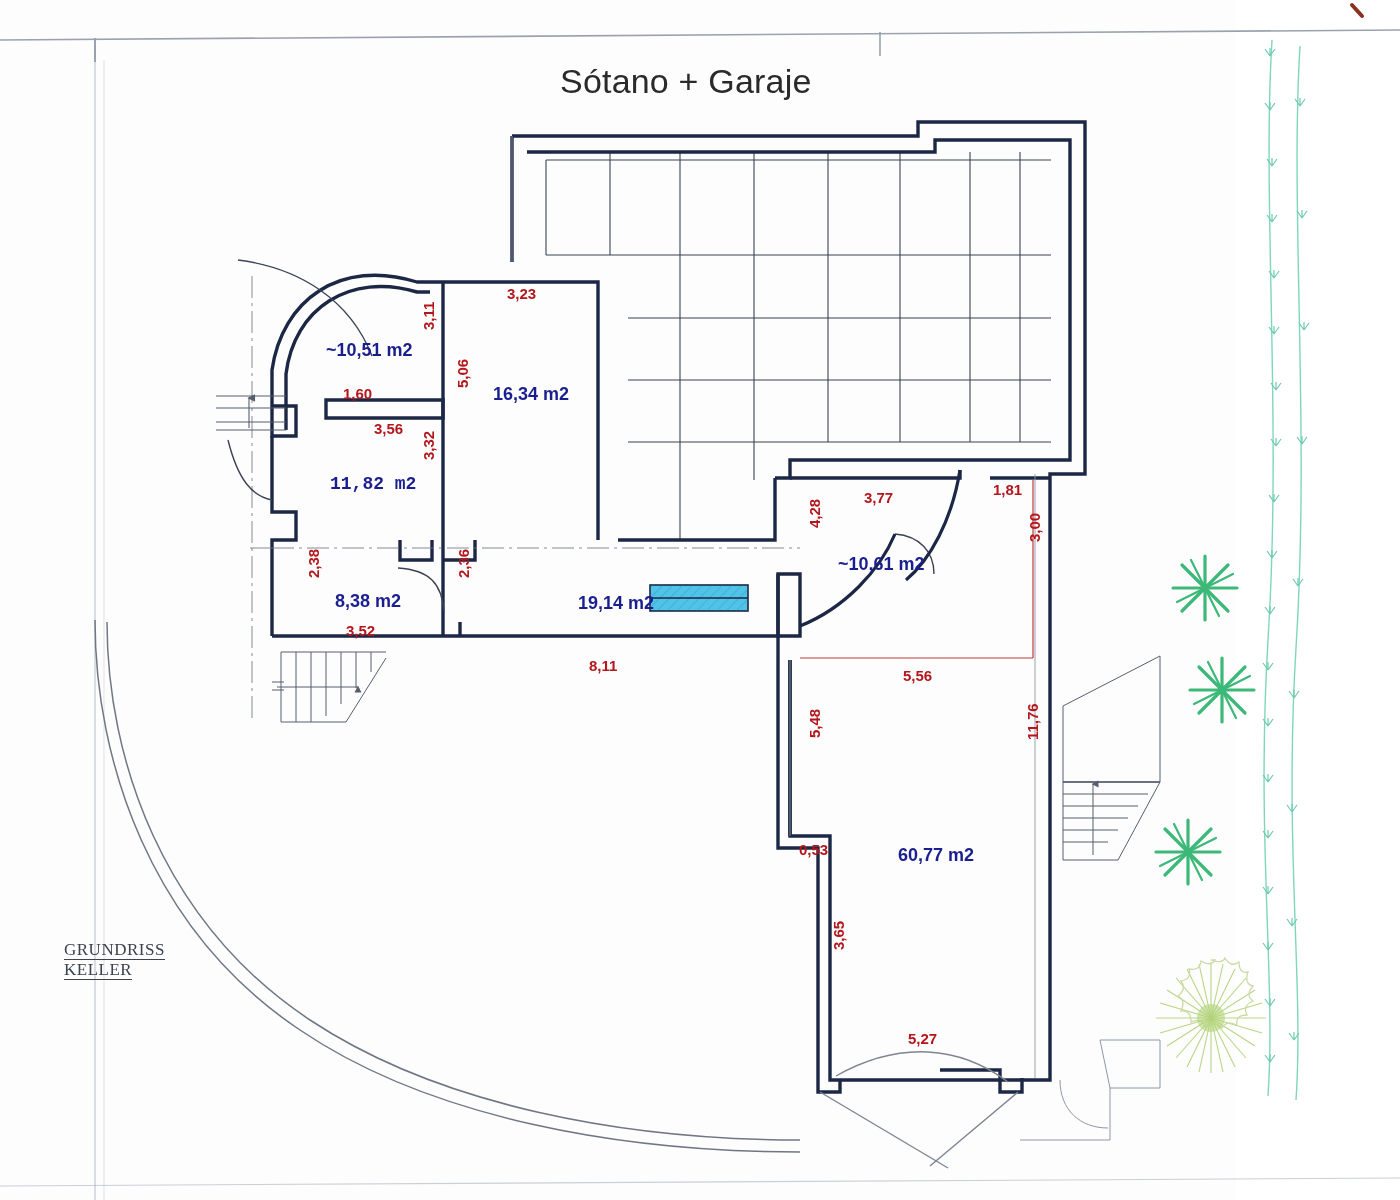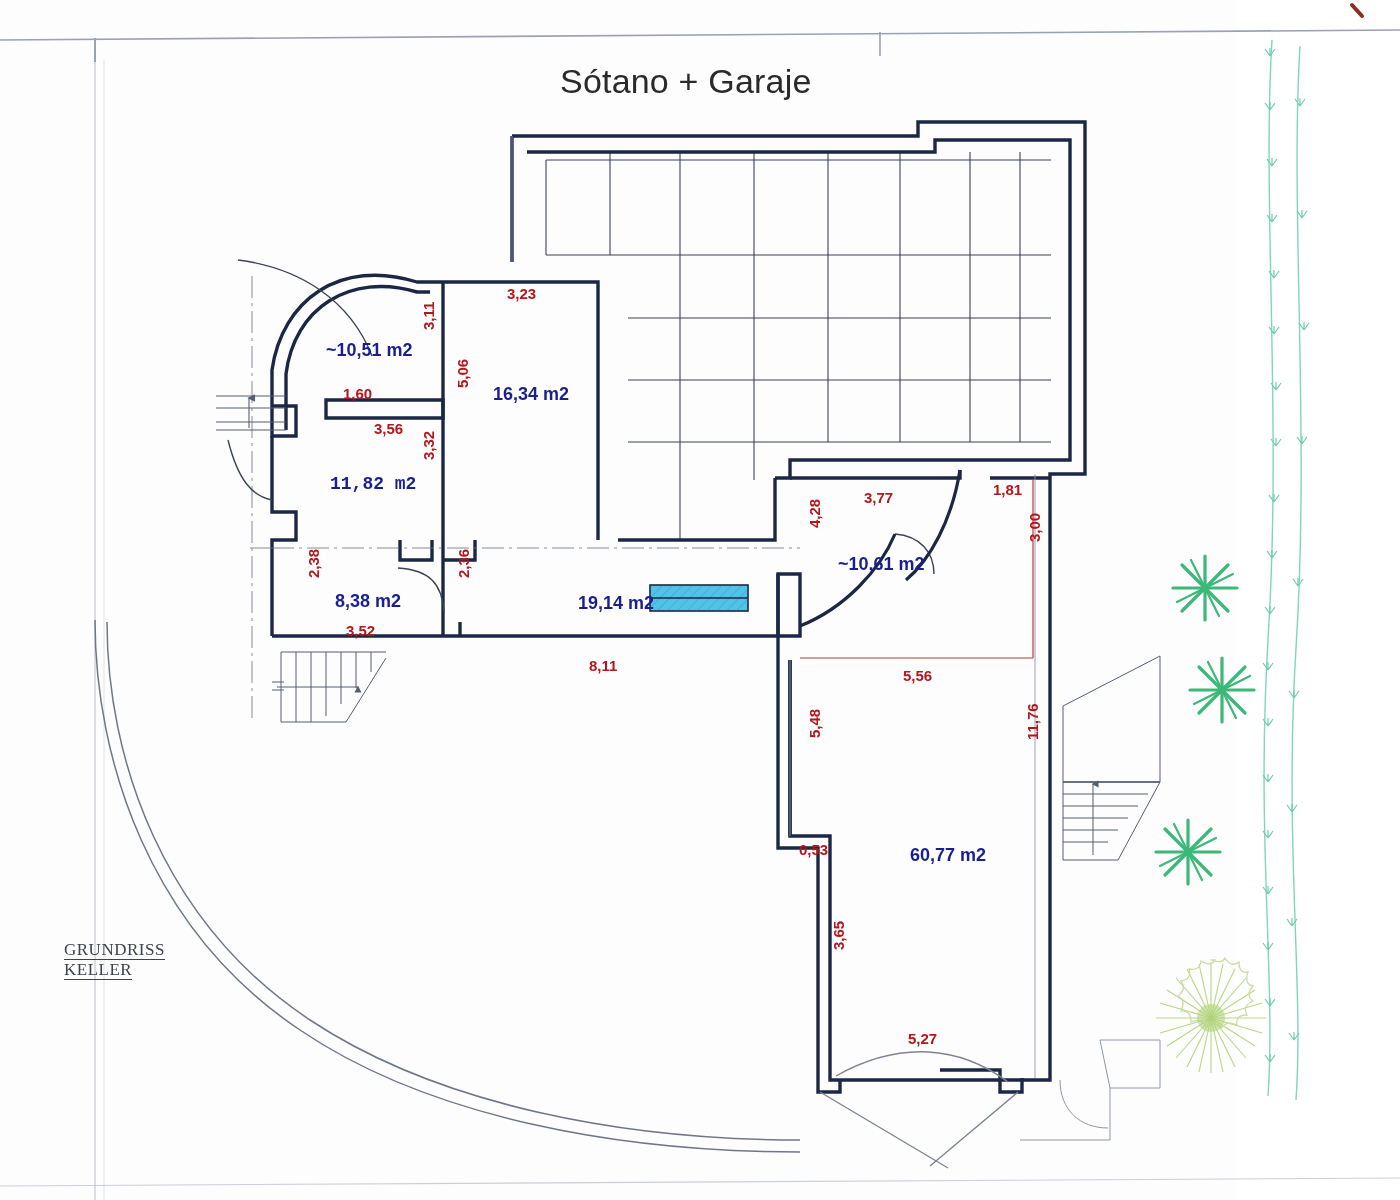--- a/index.html
+++ b/index.html
@@ -282,21 +282,21 @@
     <span>KELLER</span>
   </div>
 
   <div id="area-layer">
       <div class="lbl area" style="left: 326px; top: 340px;">~10,51 m2</div>
       <div class="lbl area" style="left: 493px; top: 384px;">16,34 m2</div>
       <div class="lbl area" style="left: 330px; top: 474px; font-family: Liberation Mono, monospace;">11,82 m2</div>
       <div class="lbl area" style="left: 335px; top: 591px;">8,38 m2</div>
       <div class="lbl area" style="left: 578px; top: 593px;">19,14 m2</div>
       <div class="lbl area" style="left: 838px; top: 529px; margin-top: 25px;">~10,61 m2</div>
-      <div class="lbl area" style="left: 898px; top: 845px; margin-left: 12px;">60,77 m2</div>
+      <div class="lbl area" style="left: 898px; top: 845px;">60,77 m2</div>
     </div>
 
   <div id="dim-layer">
       <div class="lbl dim" style="left: 507px; top: 285px;">3,23</div>
       <div class="lbl dim v" style="left: 420px; top: 330px; transform: rotate(-90deg);">3,11</div>
       <div class="lbl dim v" style="left: 454px; top: 388px; transform: rotate(-90deg);">5,06</div>
       <div class="lbl dim" style="left: 343px; top: 385px;">1,60</div>
       <div class="lbl dim" style="left: 343px; top: 420px; margin-left: 31px;">3,56</div>
       <div class="lbl dim v" style="left: 420px; top: 460px; transform: rotate(-90deg);">3,32</div>
       <div class="lbl dim v" style="left: 305px; top: 578px; transform: rotate(-90deg);">2,38</div>

